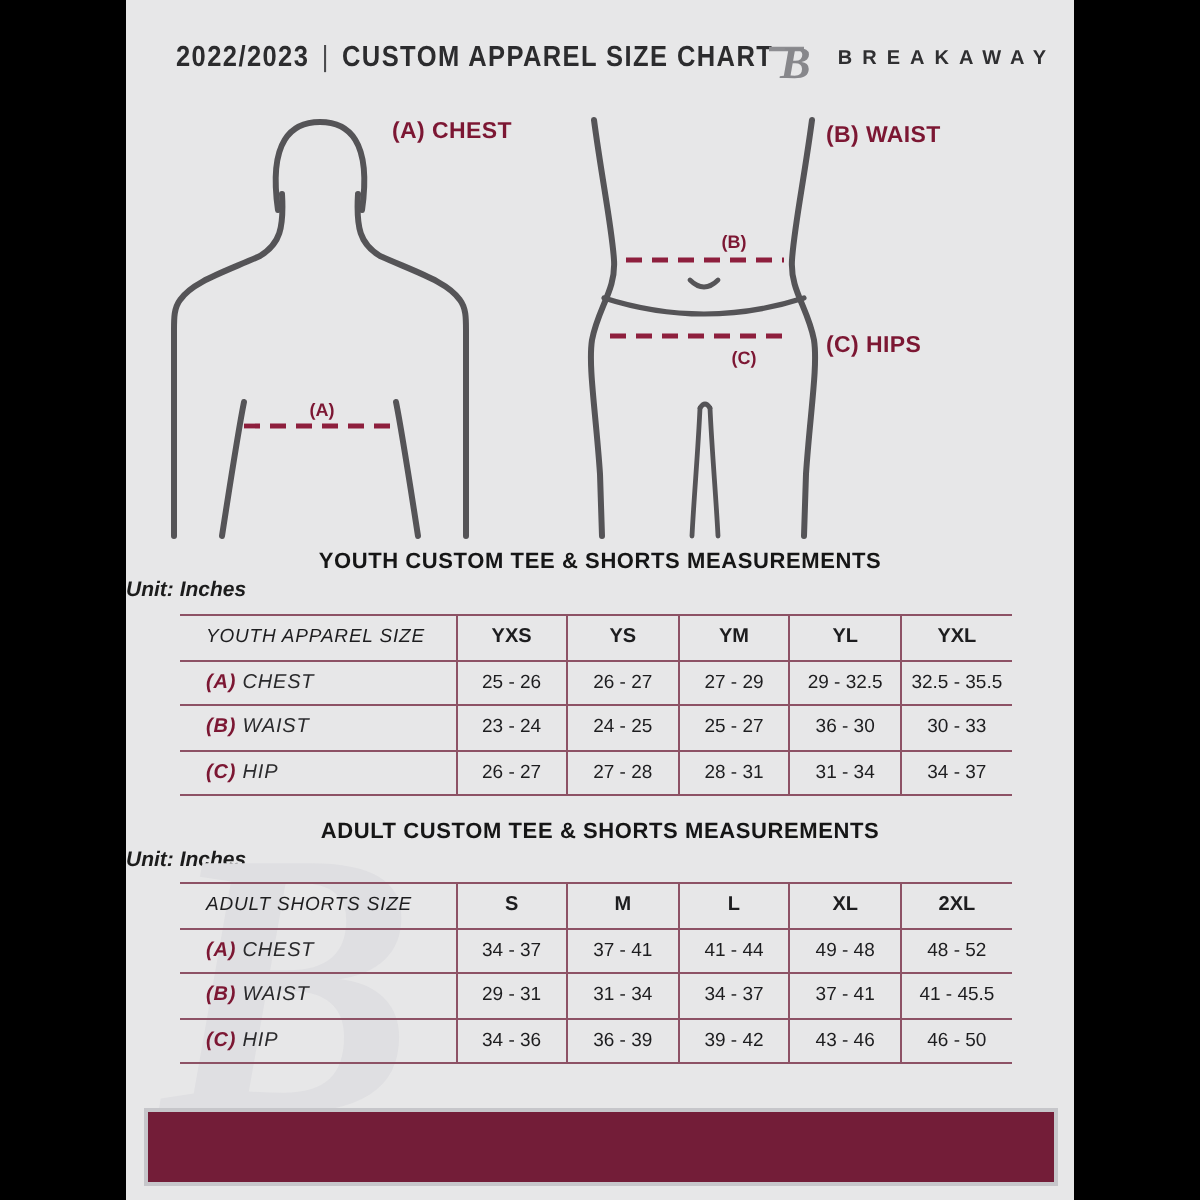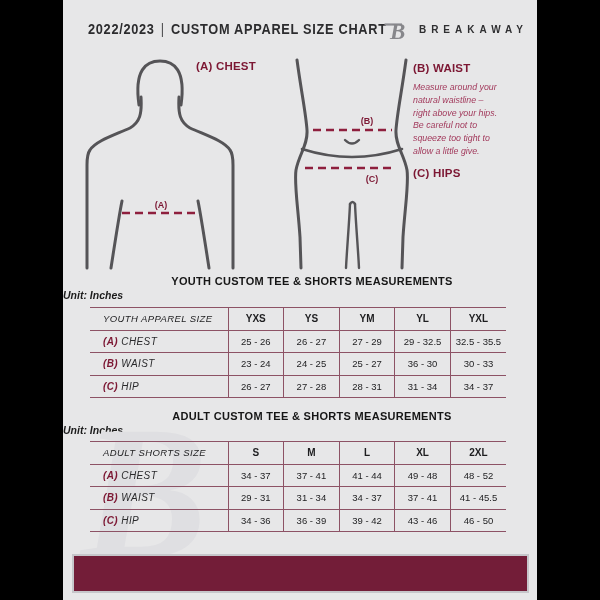--- a/index.html
+++ b/index.html
@@ -22,21 +22,21 @@
   .inst{position:absolute;width:120px;}
   .inst h3{margin:0;font-size:11.5px;font-weight:bold;color:#7c1733;letter-spacing:.2px;}
   .inst p{margin:7px 0 0 0;font-size:8.8px;font-style:italic;color:#a23a5c;
           line-height:1.45;white-space:pre-line;}
   .inst-a{left:133px;top:60px;width:112px;}
   .inst-b{left:350px;top:62px;width:120px;}
   .inst-c{left:350px;top:167px;width:122px;}
 
   
   .sec-title{position:absolute;left:0;width:100%;text-align:center;font-size:11px;
-             font-weight:bold;color:#161616;letter-spacing:.3px;margin-left:12px;}
+             font-weight:bold;color:#161616;letter-spacing:.3px;}
   .sec-unit{position:absolute;left:0;width:100%;text-align:left;font-size:10.5px;
             font-style:italic;font-weight:600;color:#1c1c1c;}
   .size-table{position:absolute;left:27px;width:416px;border-collapse:collapse;
               table-layout:fixed;z-index:2;}
   .size-table col.c0{width:138px;}
   .size-table th,.size-table td{border:1.4px solid #8d5265;height:21.5px;padding:0;
               font-size:9.5px;color:#1d1d1f;text-align:center;background:transparent;}
   .size-table th{font-weight:bold;font-size:10px;}
   .size-table th.label-col{font-weight:400;font-size:9.5px;letter-spacing:.4px;}
   .size-table .label-col{text-align:left;padding-left:13px;font-style:italic;}
@@ -101,26 +101,20 @@
         <text x="304" y="74">(B)</text>
         <text x="309" y="132">(C)</text>
       </g>
     </svg>
 
     <div class="inst inst-a">
       <h3>(A) CHEST</h3>
     </div>
     <div class="inst inst-b">
       <h3>(B) WAIST</h3>
-      <p>Measure around your
-natural waistline –
-right above your hips.
-Be careful not to
-squeeze too tight to
-allow a little give.</p>
     </div>
     <div class="inst inst-c">
       <h3>(C) HIPS</h3>
     </div>
 
     <div class="watermark">B</div>
 
     <div class="sec-title youth-title">YOUTH CUSTOM TEE &amp; SHORTS MEASUREMENTS</div>
     <div class="sec-unit youth-unit">Unit: Inches</div>
     <table class="size-table youth-table">

